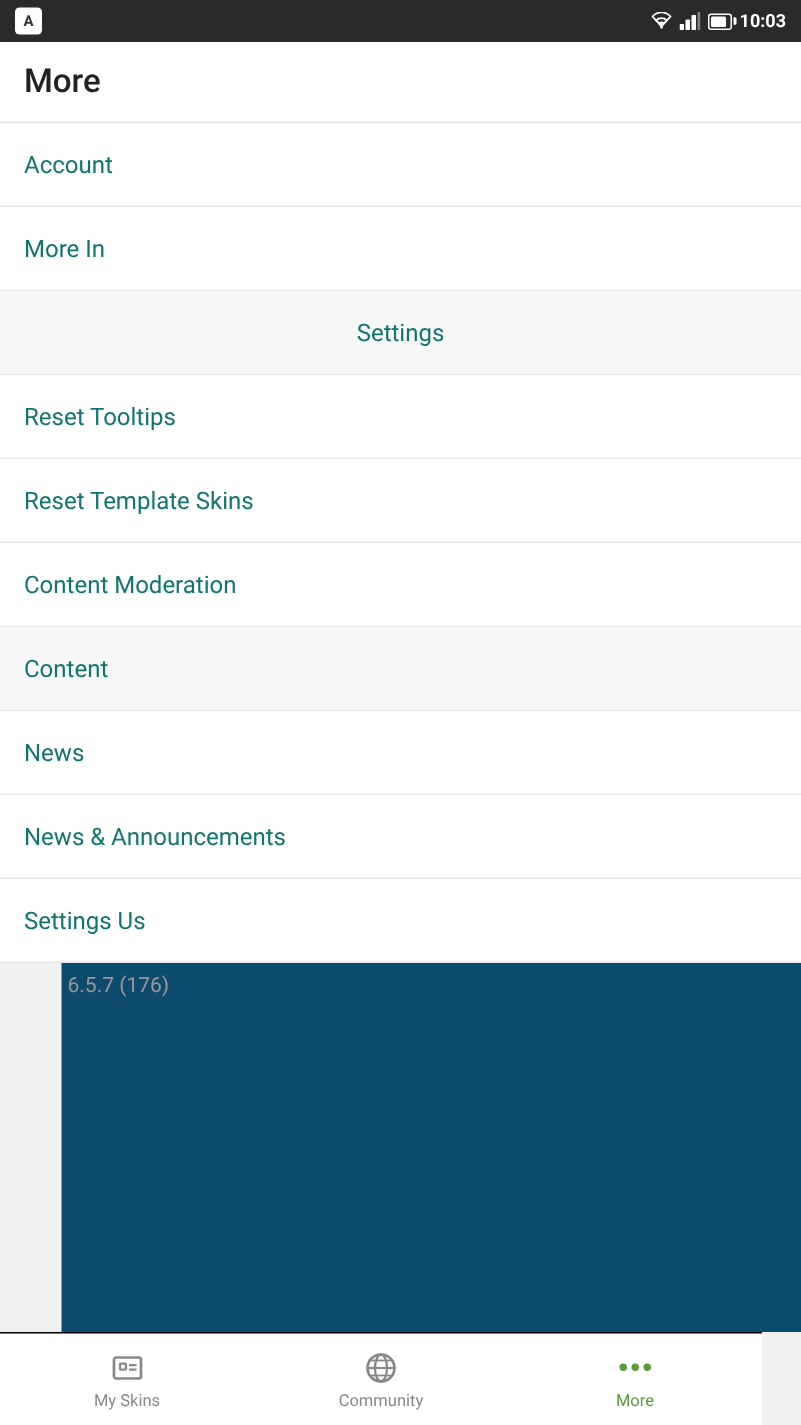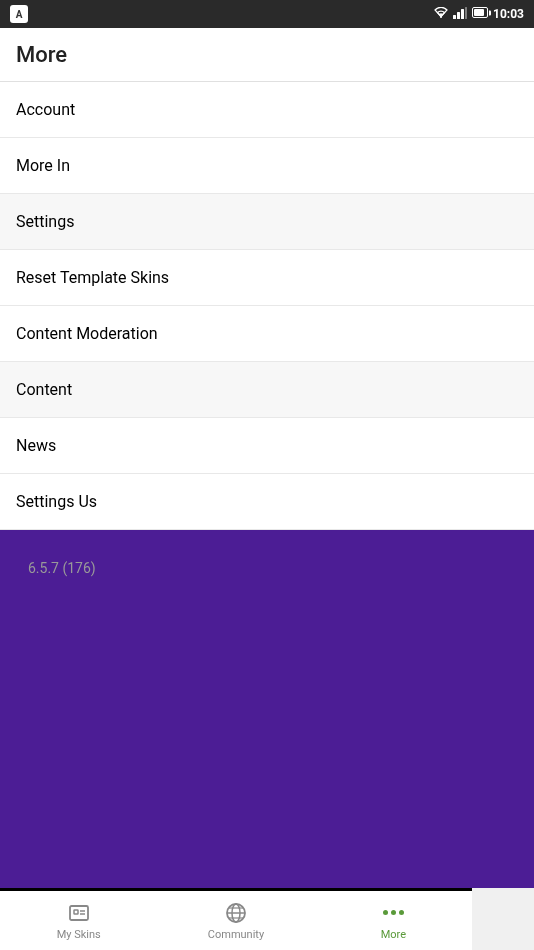--- a/index.html
+++ b/index.html
@@ -26,21 +26,21 @@
       padding: 0 10px;
     }
 
     .status-bar-left {
       display: flex;
       align-items: center;
     }
 
     .status-bar-right {
       display: flex;
-      align-items: flex-start;
+      align-items: center;
       gap: 5px;
       color: white;
       font-size: 12px;
       font-weight: bold;
     }
 
     
     .header {
       background: #ffffff;
       padding: 14px 16px;
@@ -64,45 +64,46 @@
       align-items: center;
       padding: 18px 16px;
       border-bottom: 1px solid #e8e8e8;
       background: #ffffff;
       cursor: pointer;
       min-height: 56px;
     }
 
     .menu-item-label {
       font-size: 16px;
-      color: #000000;
+      color: #0f766e;
     }
 
     
     .version-area {
-      background: #4c1d95;
-      padding: 28px;
+      background: #0c4a6e;
+      padding: 4px;
       flex: 1;
       min-height: 280px;
+      margin-left: 41px;
     }
 
     .version-text {
       font-size: 14px;
       color: #999999;
     }
 
     
     .bottom-nav {
       position: absolute;
       bottom: 0;
       left: 0;
-      width: 472px;
+      width: 508px;
       height: 62px;
       background: #ffffff;
-      border-top: 3px solid #000000;
+      border-top: 1px solid #000000;
       display: flex;
       align-items: center;
     }
 
     .nav-item {
       flex: 1;
       display: flex;
       flex-direction: column;
       align-items: center;
       justify-content: center;
@@ -237,41 +238,47 @@
   <div class="menu-list">
 
     <div class="menu-item">
       <span class="menu-item-label">Account</span>
     </div>
 
     <div class="menu-item">
       <span class="menu-item-label">More In</span>
     </div>
 
-    <div class="menu-item" style="background:#f7f7f7;">
+    <div class="menu-item" style="background:#f7f7f7;justify-content:center;">
       <span class="menu-item-label">Settings</span>
     </div>
 
+    <div class="menu-item">
+      <span class="menu-item-label">Reset Tooltips</span>
+    </div>
 
     <div class="menu-item">
       <span class="menu-item-label">Reset Template Skins</span>
     </div>
 
     <div class="menu-item">
       <span class="menu-item-label">Content Moderation</span>
     </div>
 
     <div class="menu-item" style="background:#f7f7f7;">
       <span class="menu-item-label">Content</span>
     </div>
 
     <div class="menu-item">
       <span class="menu-item-label">News</span>
     </div>
 
+    <div class="menu-item">
+      <span class="menu-item-label">News &amp; Announcements</span>
+    </div>
 
     <div class="menu-item">
       <span class="menu-item-label">Settings Us</span>
     </div>
   </div>
 
   <div class="version-area">
     <span class="version-text">6.5.7 (176)</span>
   </div>
 </div>

